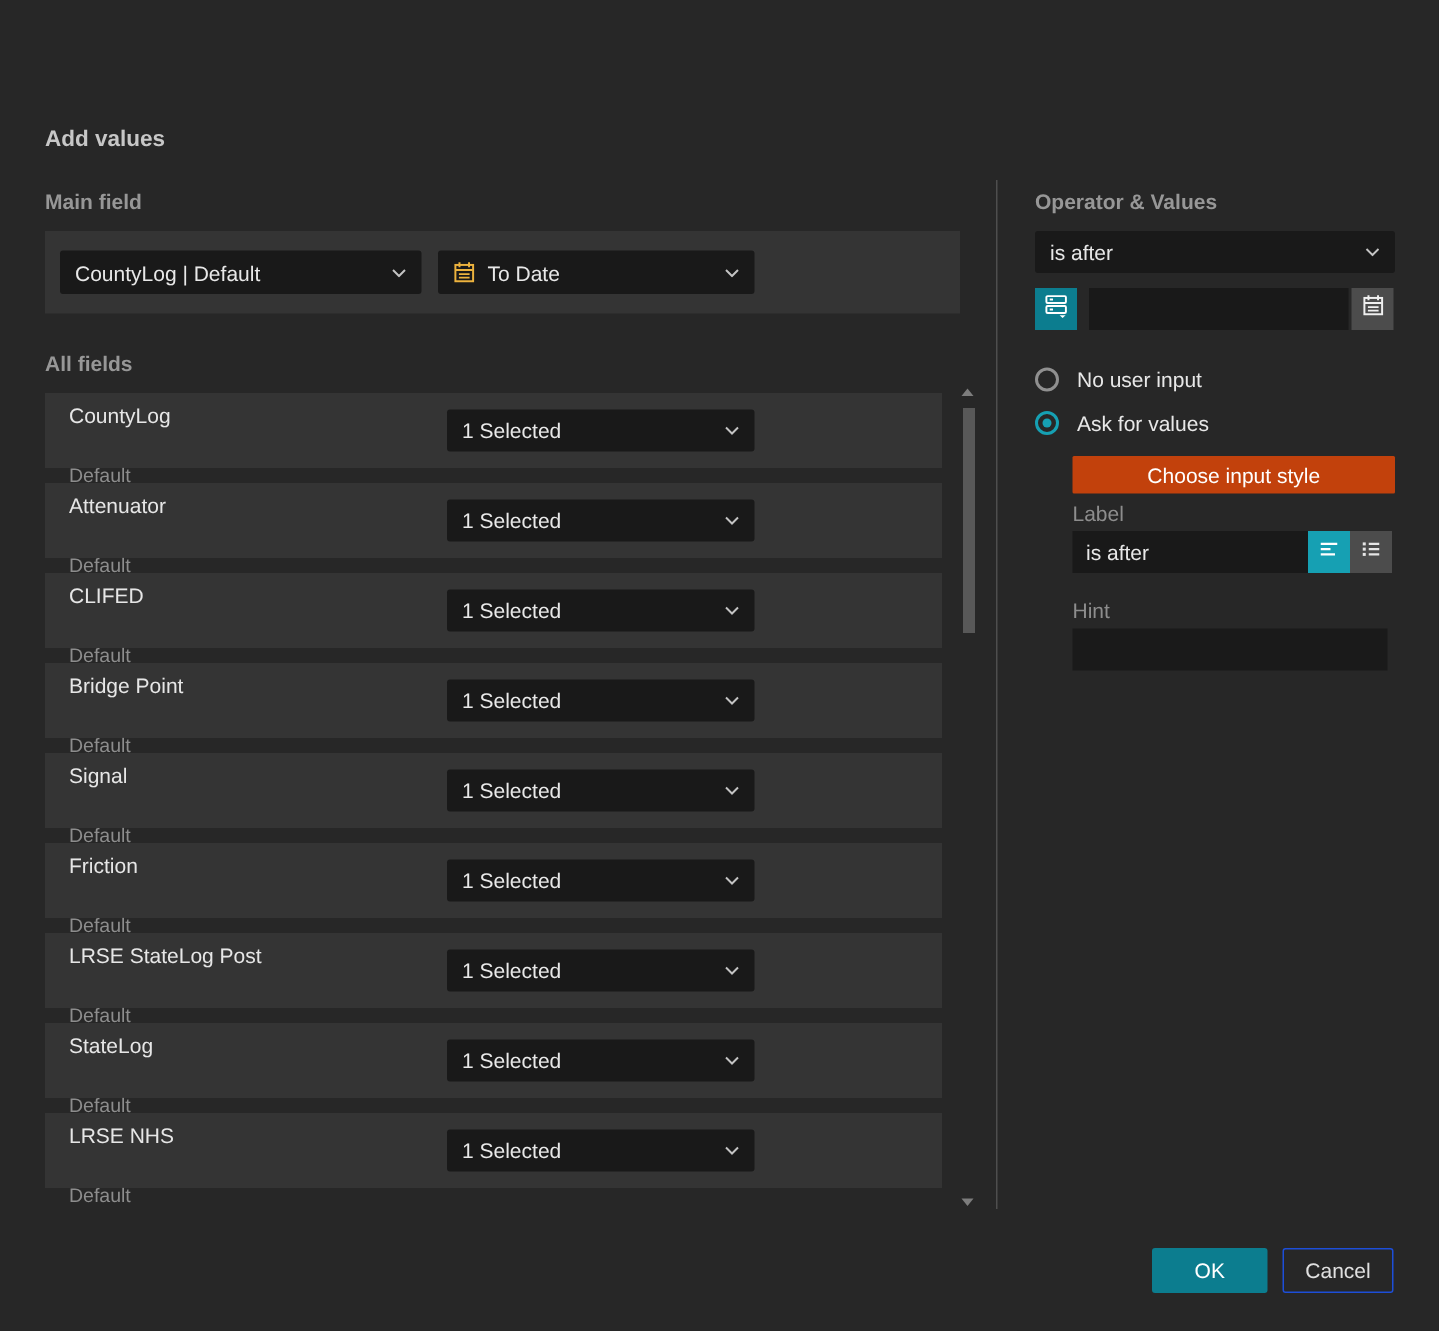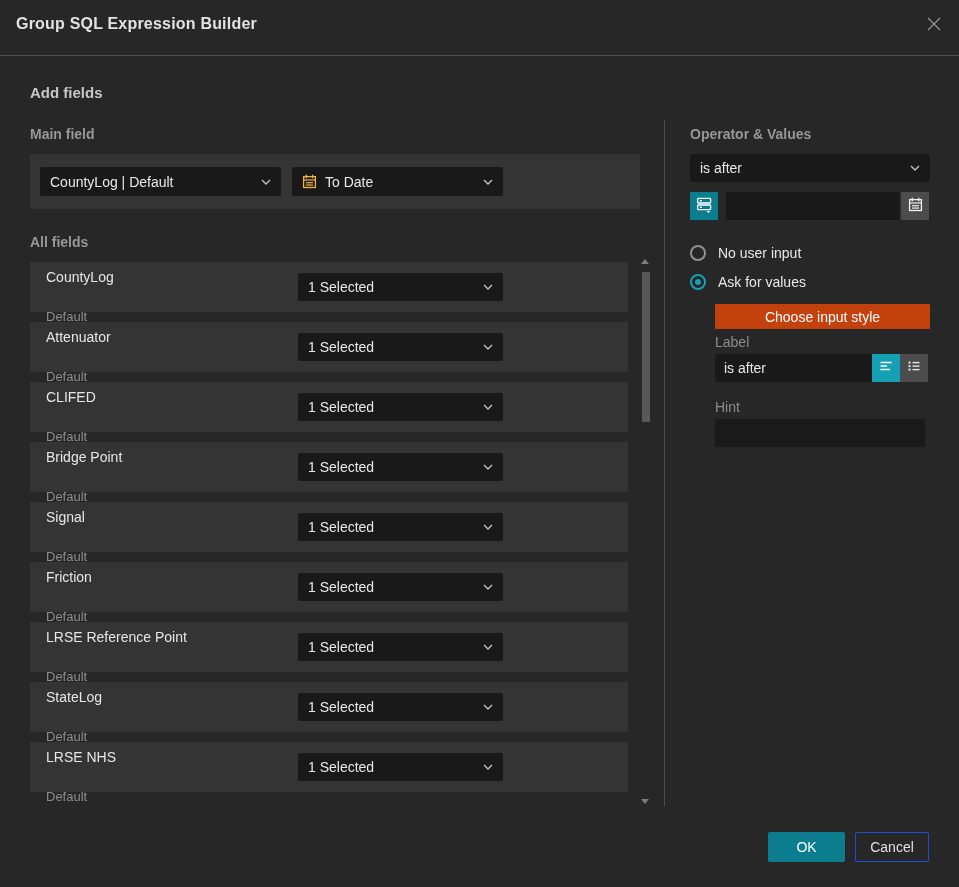--- a/index.html
+++ b/index.html
@@ -73,32 +73,22 @@
   .ok-btn{position:absolute;left:768px;top:832px;width:77px;height:30px;border:none;cursor:pointer;
           color:#fff;font-size:14px;font-family:"Liberation Sans", sans-serif;border-radius:2px;}
   .cancel-btn{position:absolute;left:855px;top:832px;width:74px;height:30px;background:transparent;cursor:pointer;
           border:1px solid #1d4ed8;color:#e0e0e0;font-size:14px;font-family:"Liberation Sans", sans-serif;border-radius:2px;}
 </style>
 </head>
 <body>
 
 <div class="dialog">
 
-  <div class="header">
-    <div class="title">Group SQL Expression Builder</div>
-    <div class="close-btn">
-      <span>
-        <svg width="16" height="16" viewBox="0 0 16 16">
-            <path d="M2 2 L14 14 M14 2 L2 14" stroke="#9a9a9a" stroke-width="1.1"></path>
-          </svg>
-      </span>
-    </div>
-  </div>
-
-  <div class="h-big" style="left:30px;top:84px;">Add fields</div>
+
+  <div class="h-big" style="left:30px;top:84px;">Add values</div>
   <div class="h-sub" style="left:30px;top:126px;">Main field</div>
 
   <div class="main-field-box">
     <div class="dropdown dd-field">
       <span>CountyLog | Default</span>
       <span class="chev">
         <svg width="10" height="6" viewBox="0 0 10 6">
             <path d="M1 1 L5 5 L9 1" fill="none" stroke="#c4c4c4" stroke-width="1.3"></path>
           </svg>
       </span>
@@ -199,21 +189,21 @@
         <span>1 Selected</span>
         <span class="chev">
             <svg width="10" height="6" viewBox="0 0 10 6">
               <path d="M1 1 L5 5 L9 1" fill="none" stroke="#c4c4c4" stroke-width="1.3"></path>
             </svg>
           </span>
       </div>
     </div>
 
     <div class="field-row">
-      <div class="row-name">LRSE Reference Point</div>
+      <div class="row-name">LRSE StateLog Post</div>
       <div class="row-sub">Default</div>
       <div class="dropdown row-dd">
         <span>1 Selected</span>
         <span class="chev">
             <svg width="10" height="6" viewBox="0 0 10 6">
               <path d="M1 1 L5 5 L9 1" fill="none" stroke="#c4c4c4" stroke-width="1.3"></path>
             </svg>
           </span>
       </div>
     </div>

